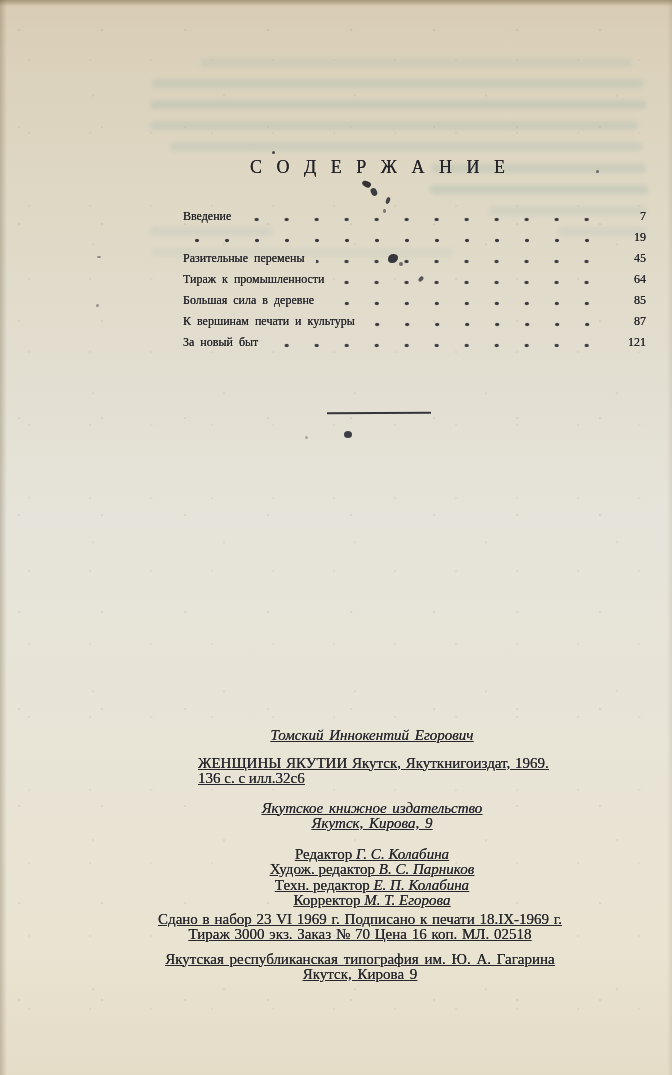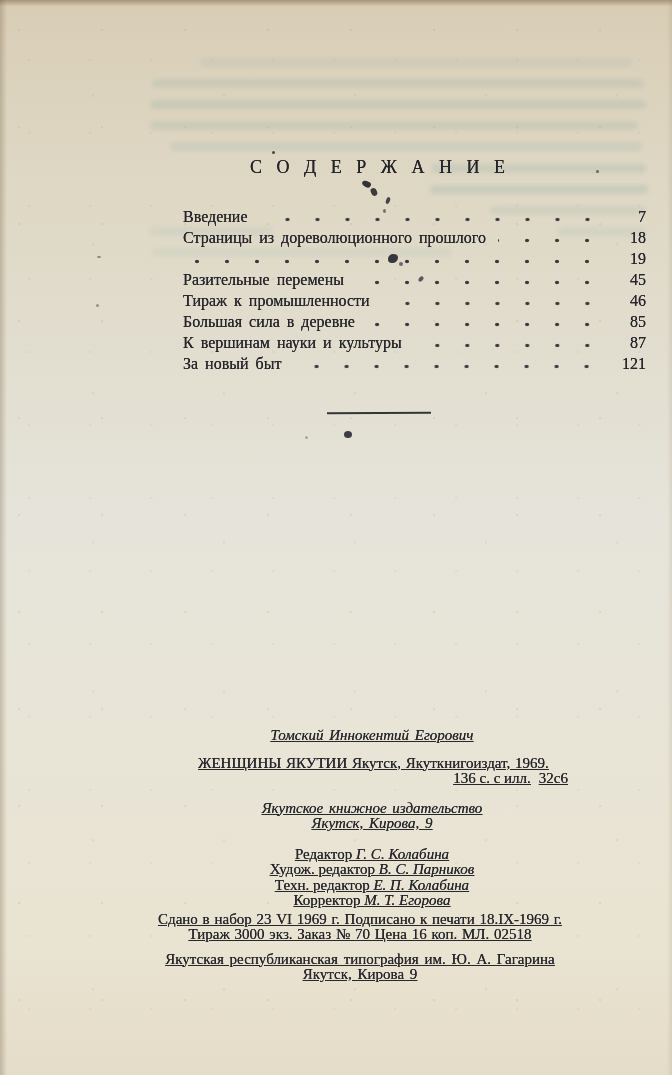--- a/index.html
+++ b/index.html
@@ -32,41 +32,41 @@
   
   .speck{position:absolute;background:#20202a;border-radius:50%;}
 
   .title{
     position:absolute;top:157px;left:250px;width:240px;
     text-align:center;font-size:18px;letter-spacing:5px;
     color:#23232a;text-shadow:0 0 .5px #23232a;
     white-space:nowrap;
   }
 
-  .toc{position:absolute;left:183px;top:206px;width:463px;font-size:16px;}
+  .toc{position:absolute;left:183px;top:206px;width:463px;font-size:12px;}
   .toc-row{display:flex;height:21px;line-height:21px;}
   .toc-label{white-space:nowrap;word-spacing:3px;text-shadow:0 0 .4px #26262b;}
   .leader{
     flex:1;margin-left:12px;min-width:0;
     background-image:radial-gradient(circle at center,#3a3a40 1.6px,transparent 2.1px);
     background-size:30px 13px;background-repeat:repeat-x;
     background-position:right bottom 1px;
   }
   .toc-page{width:44px;text-align:right;text-shadow:0 0 .4px #26262b;}
 
   .divider{position:absolute;left:327px;top:412px;width:104px;height:2px;
     background:#34343a;transform:rotate(-.4deg);}
 
   .colophon{position:absolute;left:48px;top:728px;width:624px;
     font-size:15px;line-height:15.5px;text-align:center;
     text-shadow:0 0 .4px #2a2a30;text-decoration:underline;}
   .c-author{font-style:italic;margin-bottom:12px;transform:translateX(12px);word-spacing:2px;}
   .c-book{width:370px;margin-left:150px;text-align:left;word-spacing:1px;}
-  .c-pagesrow{display:flex;justify-content:flex-end;width:370px;
-    margin-left:150px;margin-bottom:14px;gap:8px;}
+  .c-pagesrow{display:flex;justify-content:flex-start;width:370px;
+    margin-left:150px;margin-bottom:14px;}
   .c-pub{font-style:italic;word-spacing:2px;transform:translateX(12px);}
   .c-pub2{margin-bottom:15px;}
   .c-staff{transform:translateX(12px);}
   .c-staff .name{font-style:italic;}
   .c-staff-last{margin-bottom:3px;}
   .c-print{word-spacing:1px;}
   .c-print-last{margin-bottom:9px;}
   .c-typo{word-spacing:2px;}
 </style>
 </head>
@@ -109,45 +109,40 @@
 
 <div class="title">С О Д Е Р Ж А Н И Е</div>
 
 <div class="toc">
   <div class="toc-row">
     <span class="toc-label">Введение</span>
     <span class="leader"></span>
     <span class="toc-page">7</span>
   </div>
   <div class="toc-row">
-    <span class="toc-label">Страницы из дореволюционного прошлого</span>
-    <span class="leader"></span>
-    <span class="toc-page">18</span>
-  </div>
-  <div class="toc-row">
     <span class="leader"></span>
     <span class="toc-page">19</span>
   </div>
   <div class="toc-row">
     <span class="toc-label">Разительные перемены</span>
     <span class="leader"></span>
     <span class="toc-page">45</span>
   </div>
   <div class="toc-row">
     <span class="toc-label">Тираж к промышленности</span>
     <span class="leader"></span>
-    <span class="toc-page">46</span>
+    <span class="toc-page">64</span>
   </div>
   <div class="toc-row">
     <span class="toc-label">Большая сила в деревне</span>
     <span class="leader"></span>
     <span class="toc-page">85</span>
   </div>
   <div class="toc-row">
-    <span class="toc-label">К вершинам науки и культуры</span>
+    <span class="toc-label">К вершинам печати и культуры</span>
     <span class="leader"></span>
     <span class="toc-page">87</span>
   </div>
   <div class="toc-row">
     <span class="toc-label">За новый быт</span>
     <span class="leader"></span>
     <span class="toc-page">121</span>
   </div>
 </div>
 

